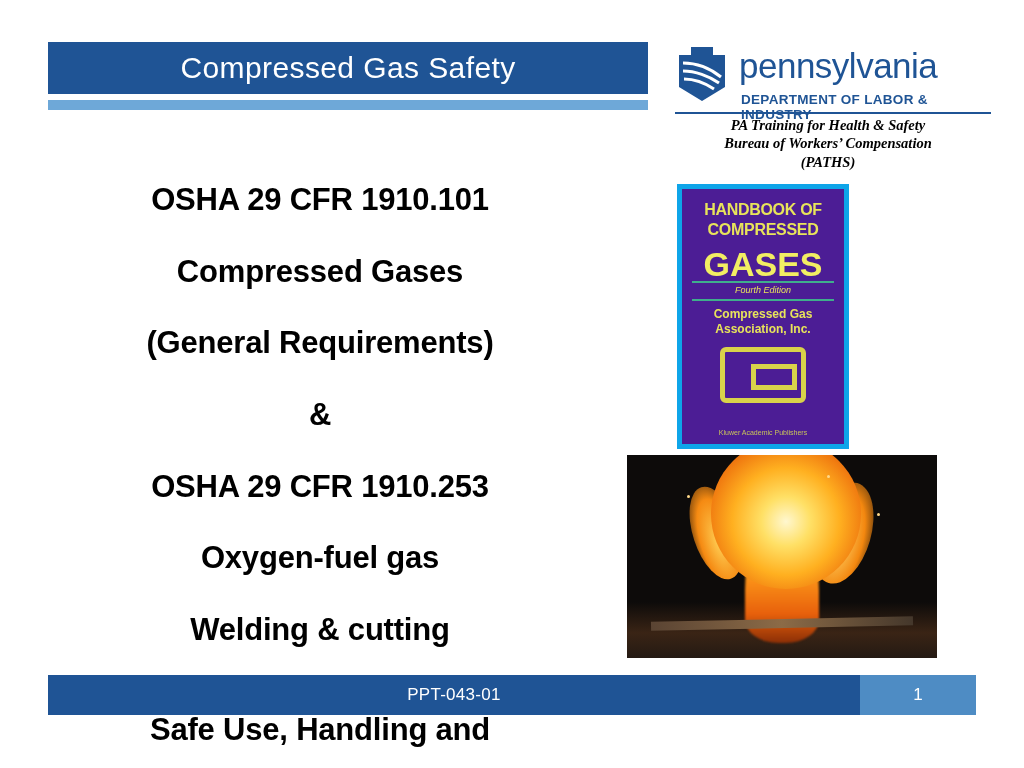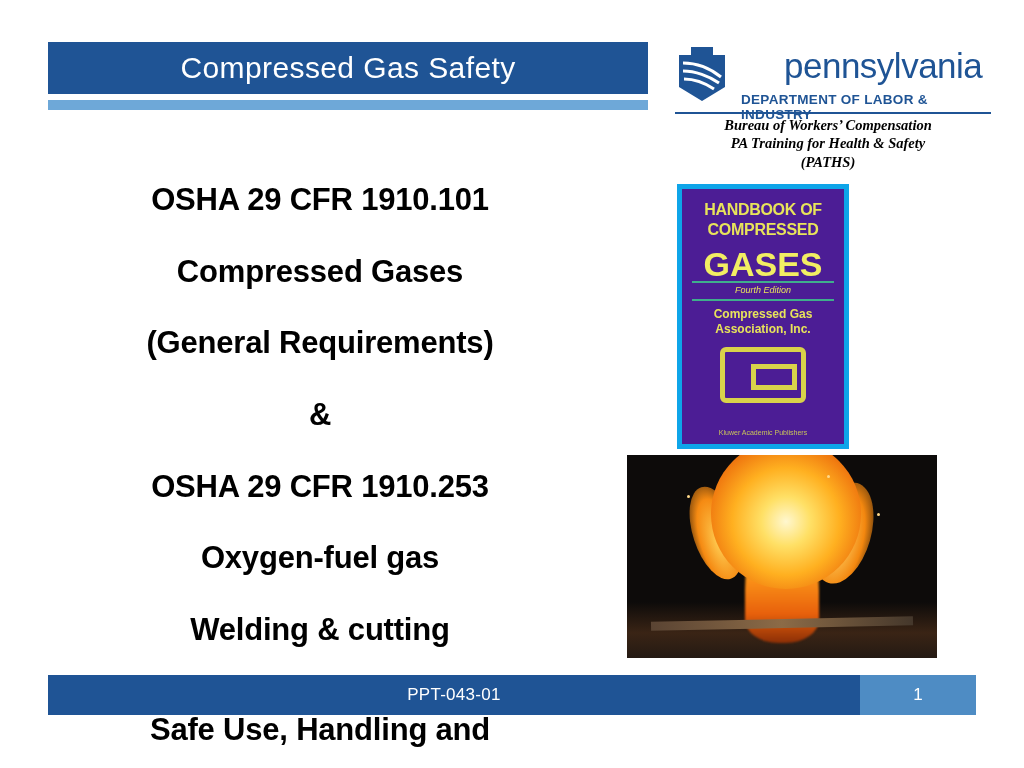--- a/index.html
+++ b/index.html
@@ -67,21 +67,20 @@
   }
   .penn-word {
     position: absolute;
     left: 76px;
     top: 8px;
     font-size: 35px;
     color: #1F5495;
     font-weight: 400;
     letter-spacing: -0.5px;
     line-height: 1;
-    margin-left: 45px;
   }
   .dept-line {
     position: absolute;
     left: 78px;
     top: 52px;
     font-size: 13.5px;
     color: #1F5495;
     letter-spacing: 0.3px;
     font-weight: 600;
   }
@@ -278,22 +277,22 @@
     <svg class="keystone" viewBox="0 0 62 62">
       <path d="M8 12 L20 12 L20 4 L42 4 L42 12 L54 12 L54 44 L31 58 L8 44 Z" fill="#1F5495"></path>
       <path d="M12 20 C26 20 40 26 50 34" stroke="#ffffff" stroke-width="3" fill="none"></path>
       <path d="M12 28 C24 28 38 33 48 40" stroke="#ffffff" stroke-width="3" fill="none"></path>
       <path d="M13 36 C23 36 34 40 43 46" stroke="#ffffff" stroke-width="3" fill="none"></path>
     </svg>
     <div class="penn-word">pennsylvania</div>
     <div class="dept-line">DEPARTMENT OF LABOR &amp; INDUSTRY</div>
     <div class="logo-rule"></div>
     <div class="bureau-lines">
+      <div>PA Training for Health &amp; Safety</div>
       <div>Bureau of Workers’ Compensation</div>
-      <div>PA Training for Health &amp; Safety</div>
       <div>(PATHS)</div>
     </div>
   </div>
 
   <div class="main-text">
     <span class="ln">OSHA 29 CFR 1910.101</span>
     <span class="ln">Compressed Gases</span>
     <span class="ln">(General Requirements)</span>
     <span class="ln">&amp;</span>
     <span class="ln">OSHA 29 CFR 1910.253</span>

